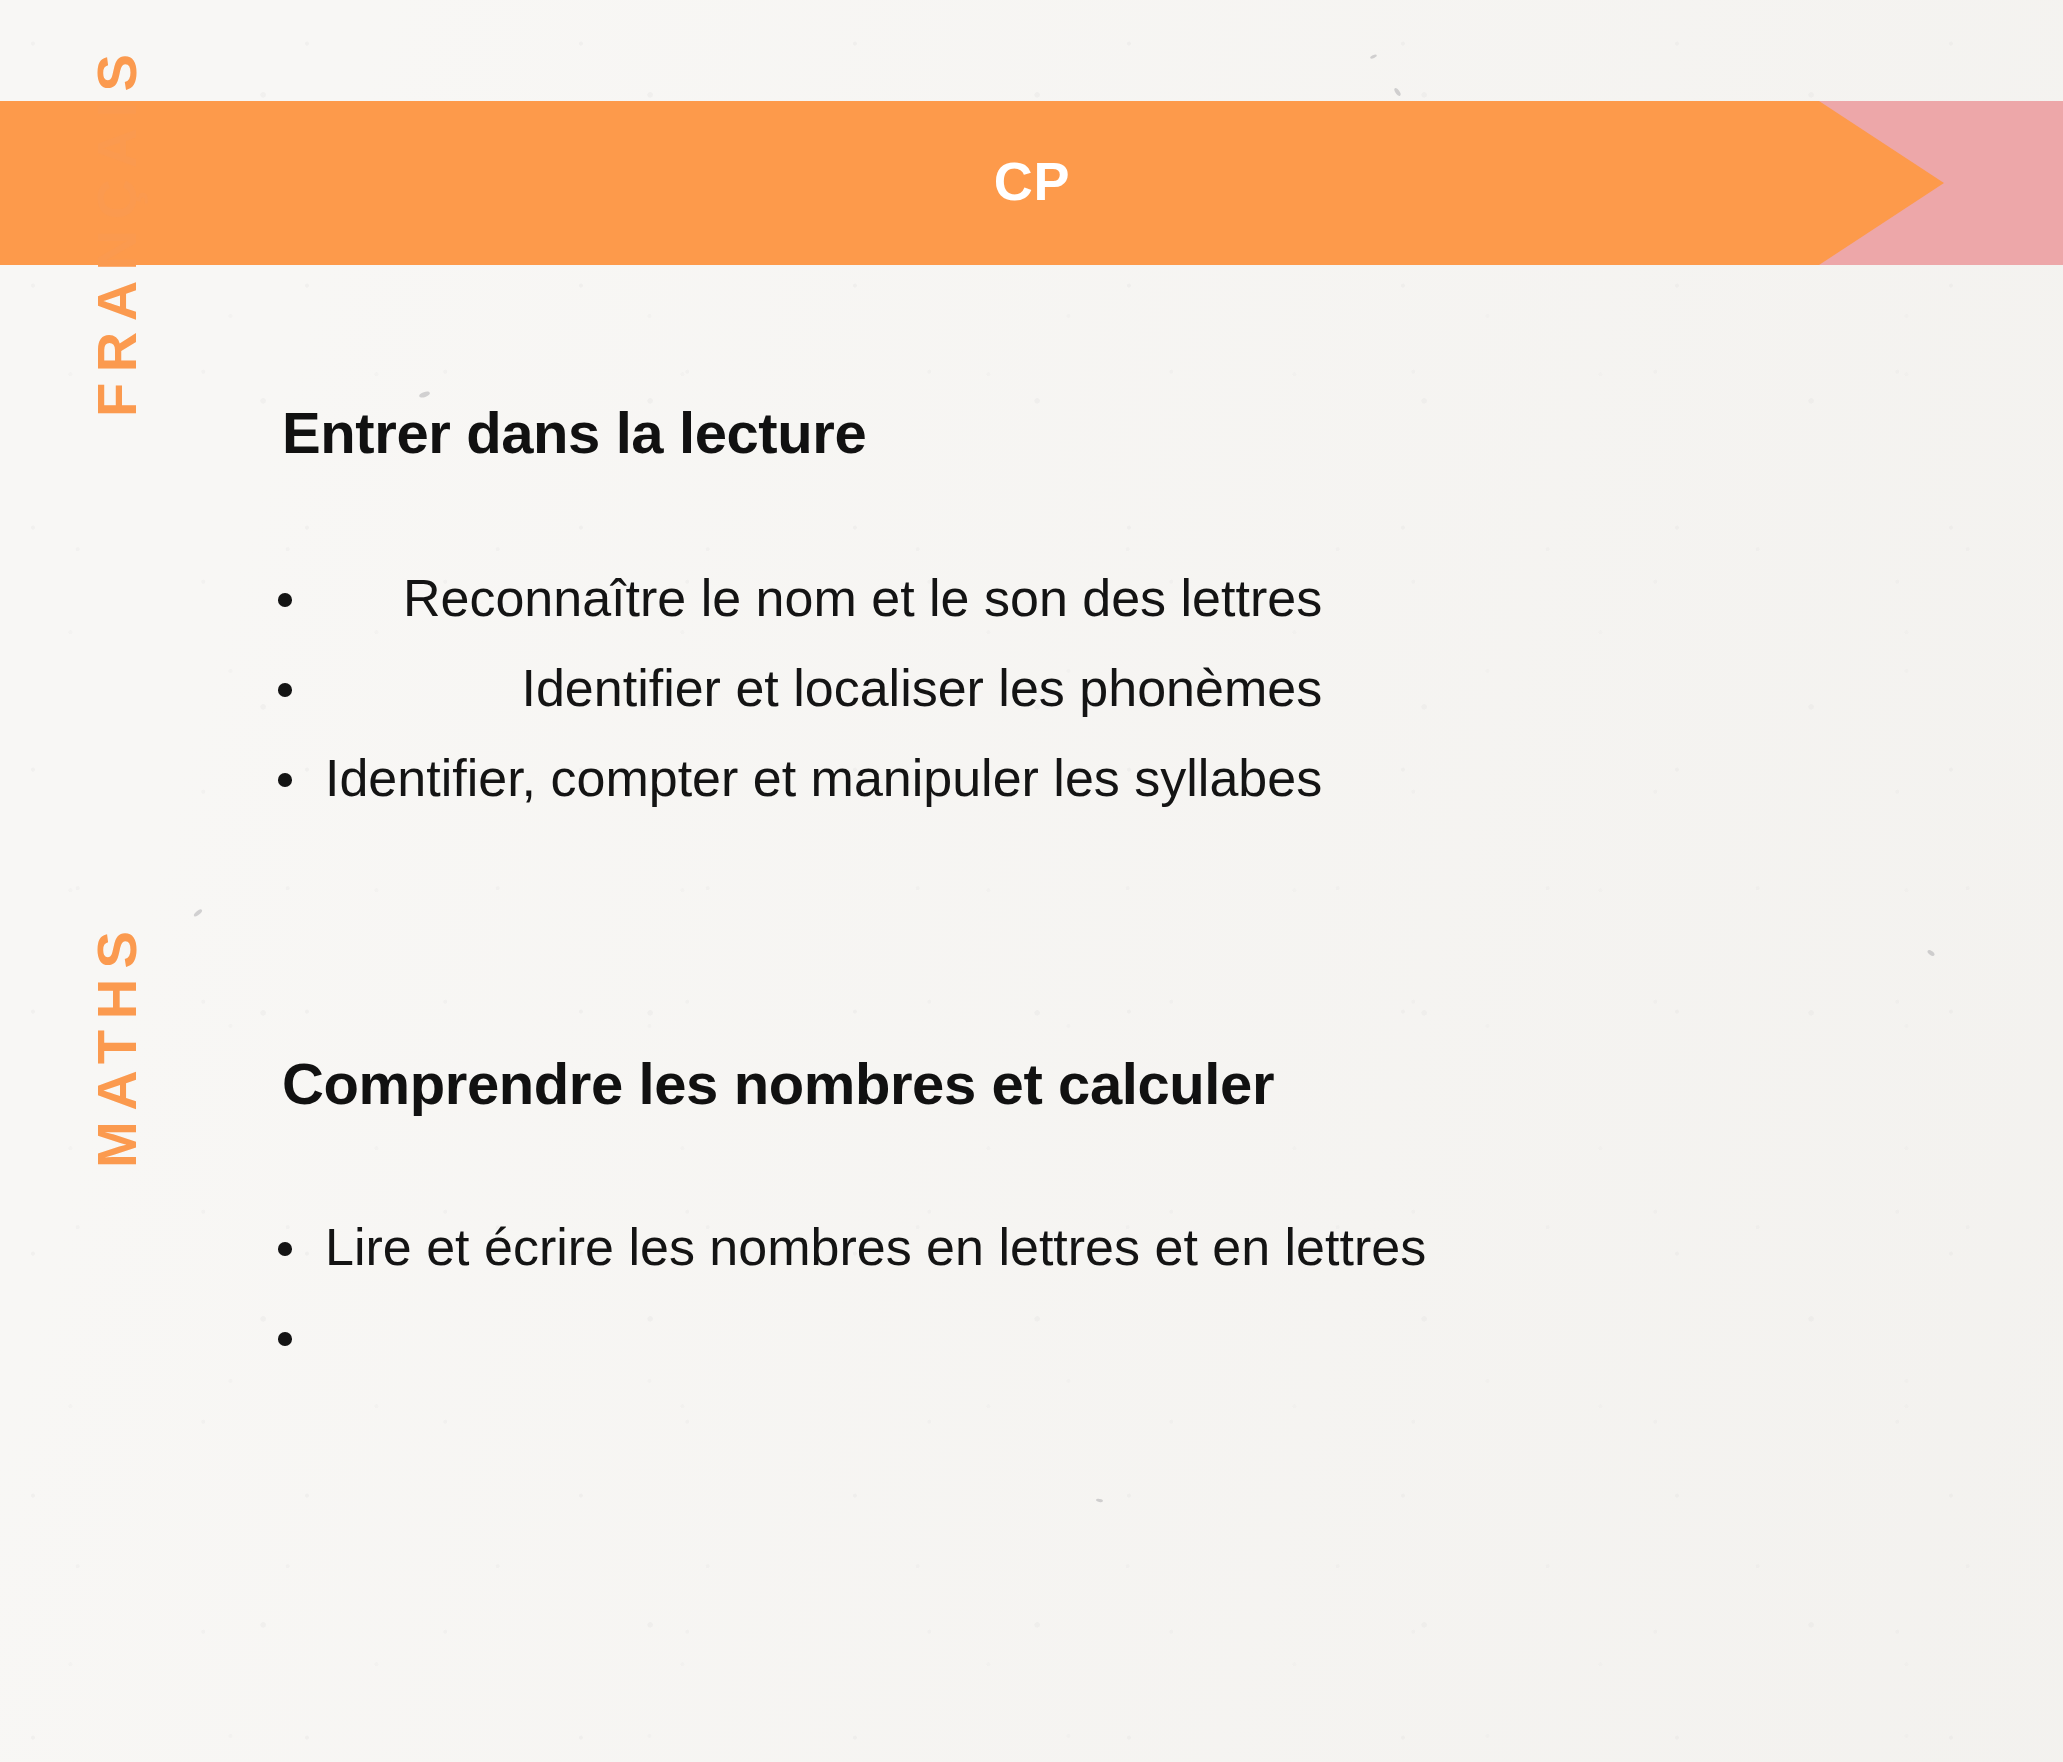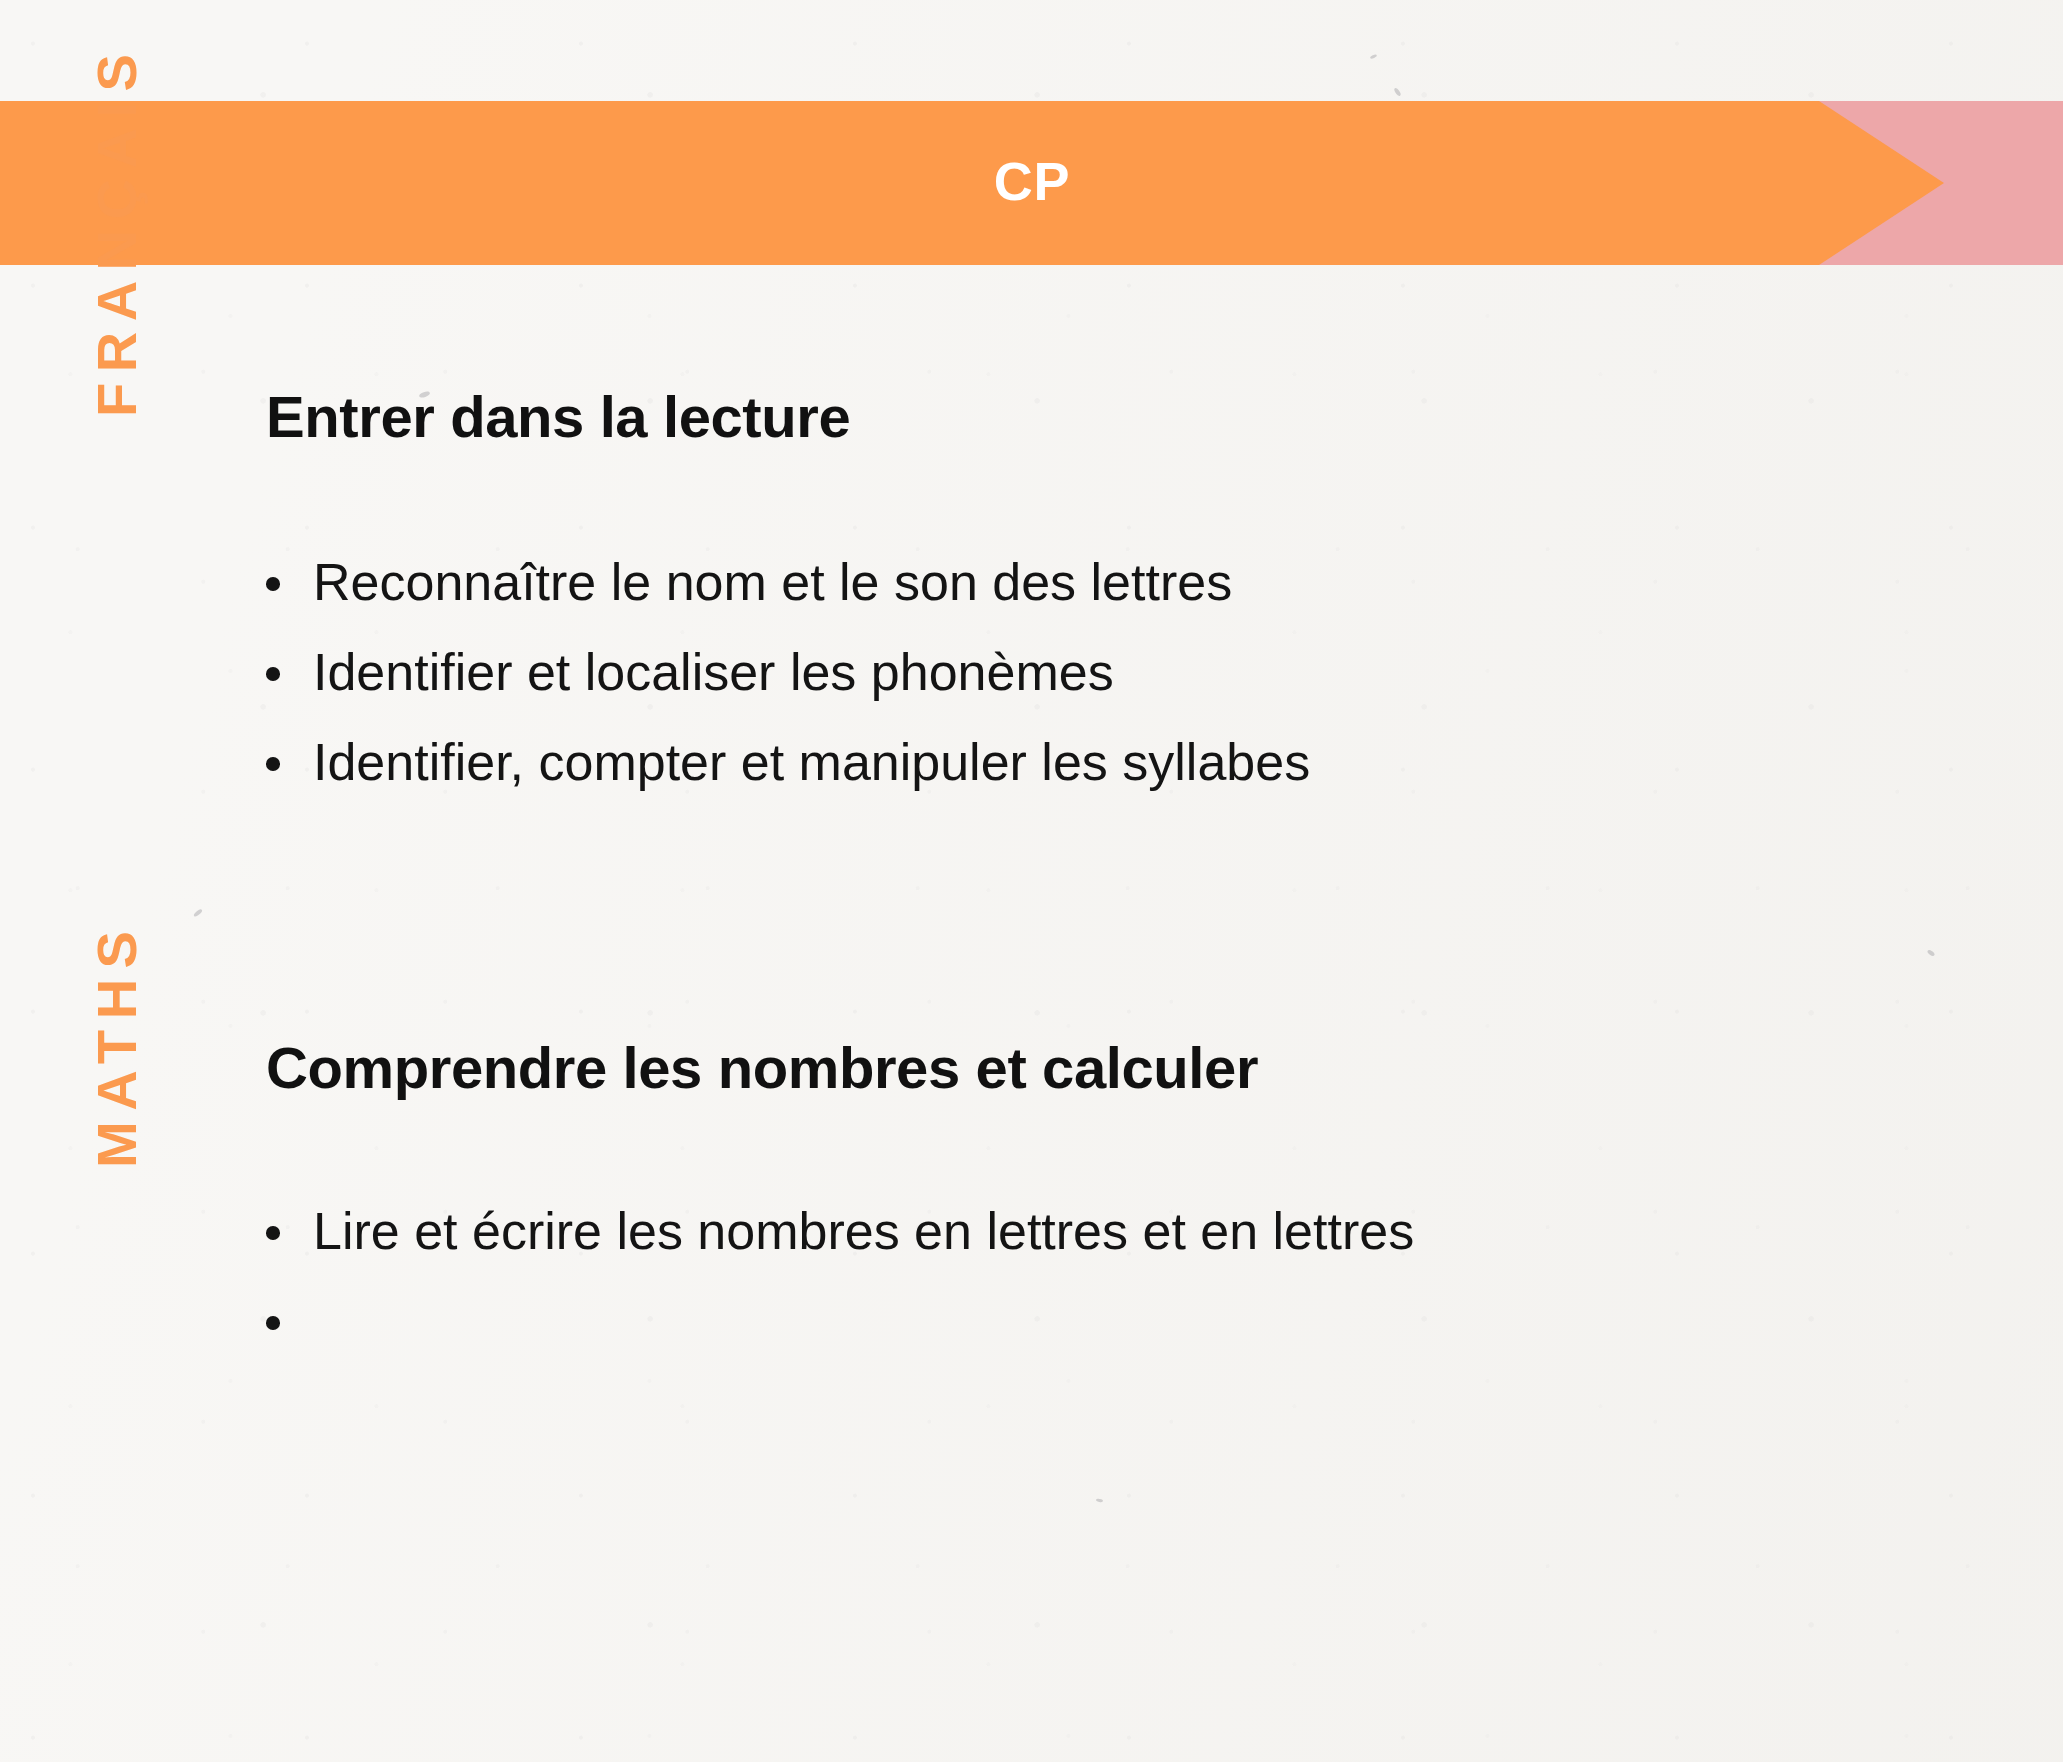--- a/index.html
+++ b/index.html
@@ -110,29 +110,30 @@
     left: 266px;
   }
   .section-francais { top: 387px; }
   .section-maths { top: 1038px; }
 
   .section-heading {
     font-size: 58px;
     font-weight: bold;
     color: #111111;
     line-height: 1.05;
-    margin: 0;
+    margin: 16px;
     letter-spacing: -0.4px;
     white-space: nowrap;
   }
 
   .bullet-list {
     list-style: none;
-    margin: 0;
+    margin: 12px;
     padding: 0;
+    text-align: right;
   }
   .section-francais .bullet-list { margin-top: 105px; }
   .section-maths .bullet-list { margin-top: 103px; }
 
   .bullet-item {
     position: relative;
     padding-left: 47px;
     margin-bottom: 32px;
     font-size: 52px;
     font-weight: normal;

